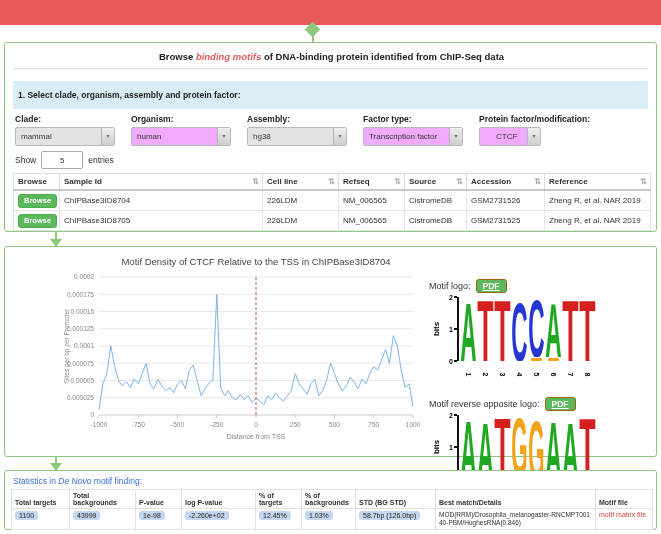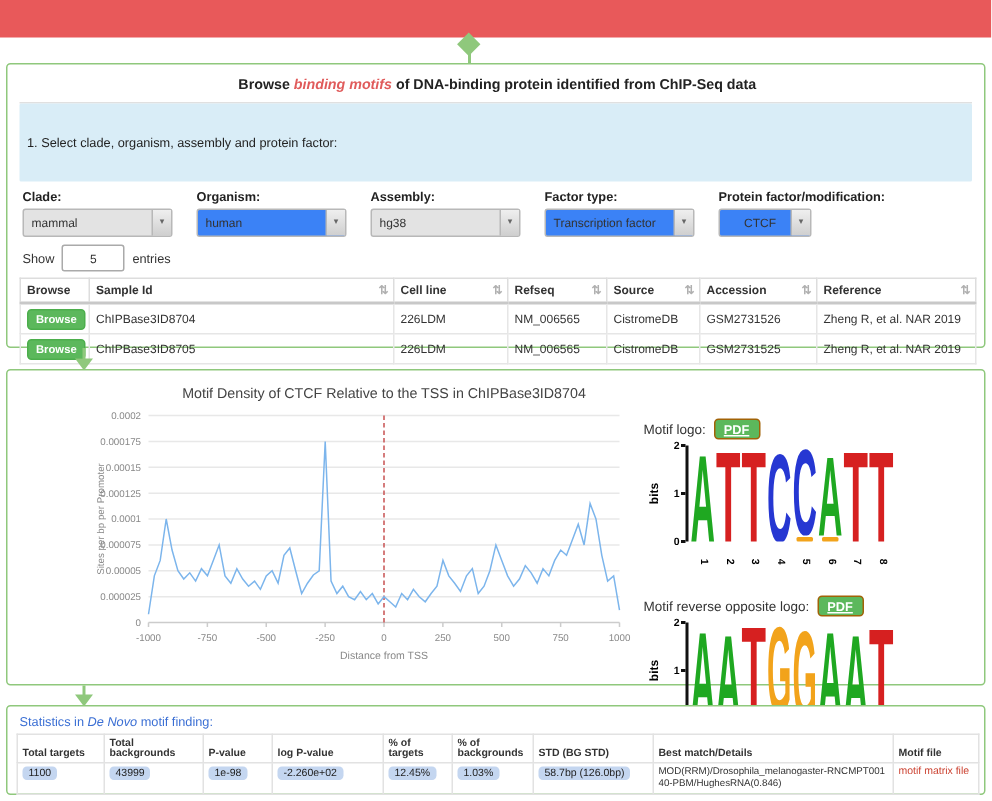--- a/index.html
+++ b/index.html
@@ -15,26 +15,26 @@
   .vline{position:absolute;left:312px;top:32px;width:2px;height:11px;background:var(--accent-green,#8fc87c);}
 
   .gbox{position:absolute;left:4px;width:653px;box-sizing:border-box;border:1.5px solid var(--accent-green,#8fc87c);border-radius:3px;background:#fff;}
   #box1{top:42px;height:190px;padding:5px 8px;}
   #box2{top:246px;height:211px;}
   #box3{top:470px;height:60px;padding:4px 6px;}
 
   
   .intro{font-size:9.5px;font-weight:bold;color:#222;padding:3px 0 6px 2px;border-bottom:1px solid #e0e0e0;text-align:center;}
   .hl{color:var(--highlight-red,#e05b5b);font-style:italic;}
-  .section-bar{background:var(--section-bar-bg,#d9edf7);font-size:8.5px;font-weight:normal;color:#222;
-               padding:21px 5px;margin-top:0;border-radius:1px;}
+  .section-bar{background:var(--section-bar-bg,#d9edf7);font-size:8.5px;font-weight:bold;color:#222;
+               padding:9px 5px;margin-top:12px;border-radius:1px;}
   .fields{display:flex;margin:5px 0 1px 2px;}
   .field{margin-right:16px;}
   .field-label{font-size:8.5px;font-weight:bold;margin-bottom:3px;color:#222;}
-  .selectbox{position:relative;height:19px;border:1px solid #b8b8b8;border-radius:2px;background:#3b82f6;
+  .selectbox{position:relative;height:19px;border:1px solid #b8b8b8;border-radius:2px;background:#f0abfc;
              font-size:8px;line-height:17px;padding-left:5px;width:100px;box-sizing:border-box;color:#333;cursor:pointer;}
   .selectbox.gray{background:#e3e3e3;}
   .selectbox.narrow{width:62px;padding-left:16px;}
   .tail{position:absolute;right:0;top:0;width:13px;height:100%;background:linear-gradient(#efefef,#cfcfcf);
         border-left:1px solid #b8b8b8;text-align:center;font-size:6px;color:#666;line-height:17px;box-sizing:border-box;}
   .show-row{display:flex;align-items:center;margin:5px 0 4px 2px;font-size:8.5px;}
   .entries-box{width:40px;height:16px;border:1px solid #aaa;border-radius:2px;margin:0 5px;font-size:8px;
                display:flex;align-items:center;justify-content:center;background:#fff;cursor:pointer;}
 
   table{border-collapse:collapse;table-layout:fixed;}

